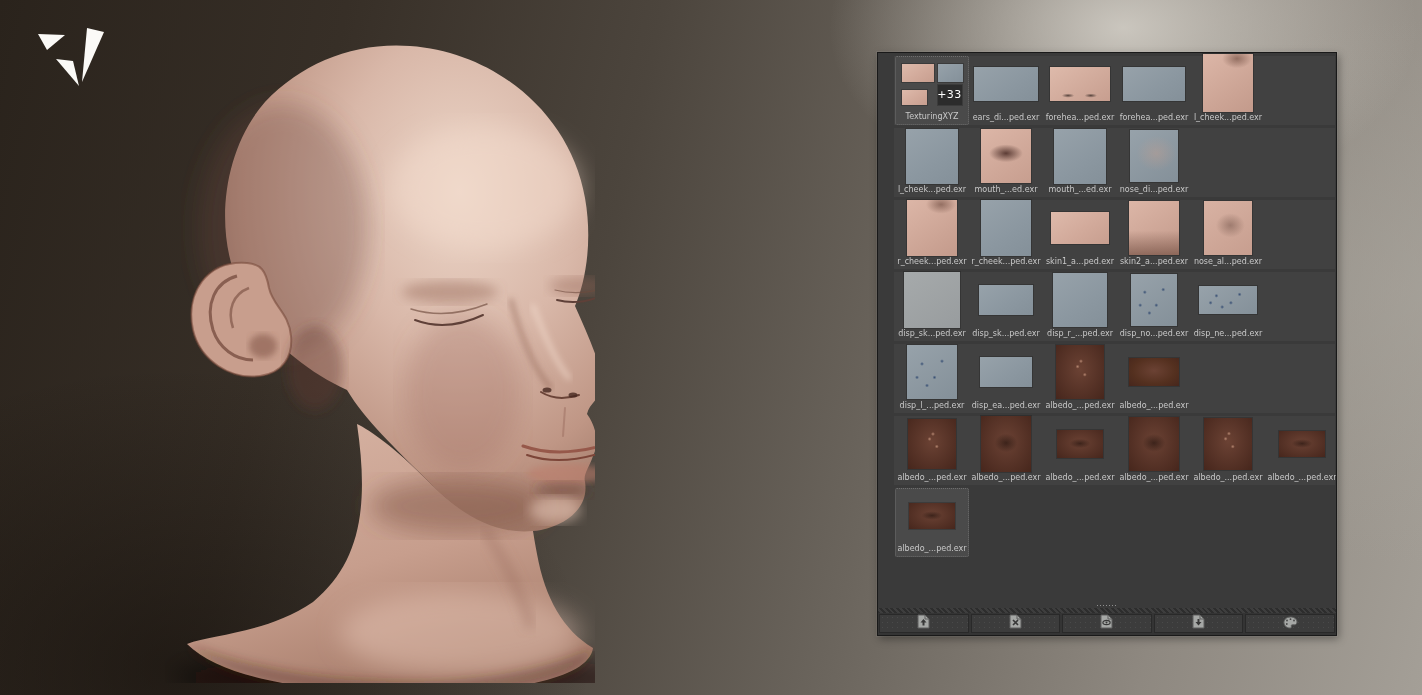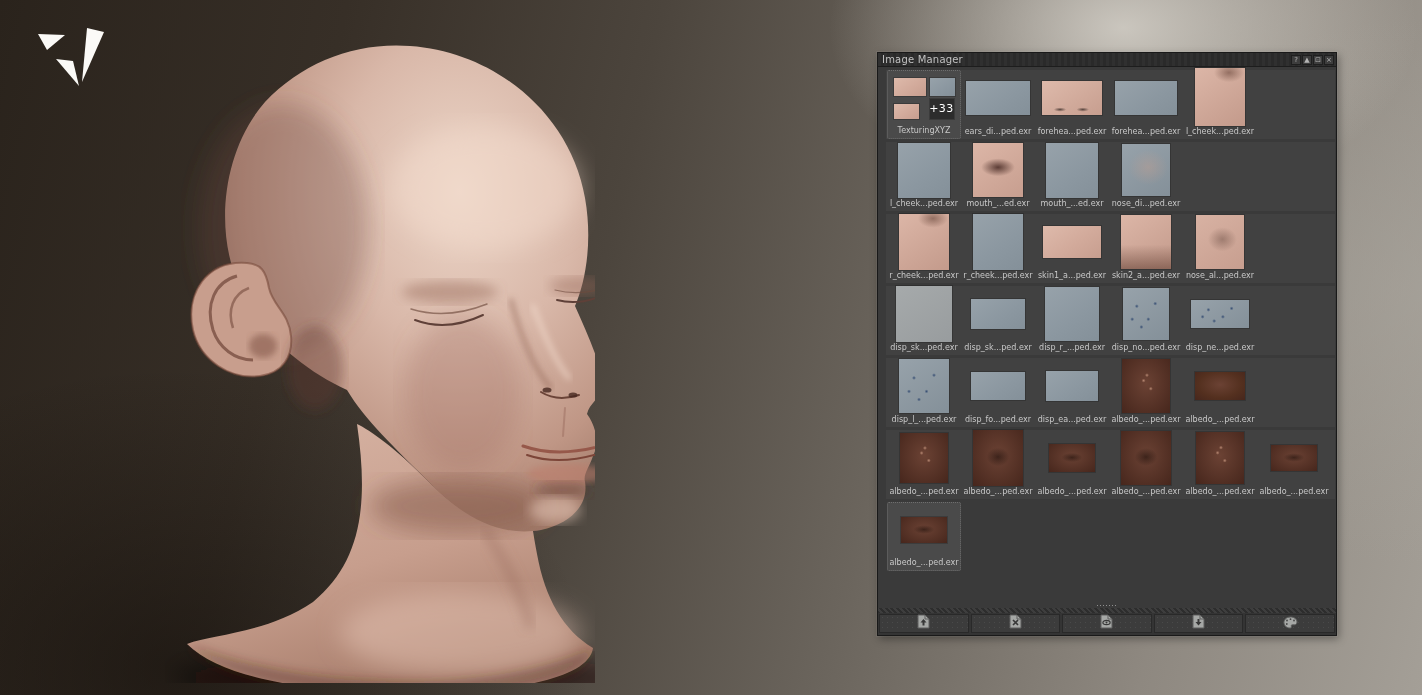--- a/index.html
+++ b/index.html
@@ -29,21 +29,21 @@
     background:repeating-linear-gradient(90deg,#303030 0 3px,#2a2a2a 3px 6px);
     border-bottom:1px solid #1d1d1d;padding:0 2px 0 4px;
   }
   .titlebar-text{font-size:10px;line-height:10px;color:#c2c2c2;flex:1;letter-spacing:0.2px;}
   .tb-btns{display:flex;gap:1px;}
   .tb-btn{
     width:10px;height:10px;background:#3d3d3d;border:1px solid #1f1f1f;box-sizing:border-box;
     color:#b5b5b5;font-size:7px;line-height:8px;text-align:center;cursor:default;
   }
   
-  .grid{flex:1;padding:3px 1px 0 8px;overflow:hidden;}
+  .grid{flex:1;padding:3px 1px 0 16px;overflow:hidden;}
   .grid-row{
     background:#414141;height:69px;margin-bottom:3px;
     display:flex;align-items:stretch;padding-left:1px;
   }
   .grid-row.partial{background:transparent;}
   .cell{
     width:74px;flex:0 0 74px;display:flex;flex-direction:column;align-items:center;
     justify-content:flex-end;padding-bottom:1px;box-sizing:border-box;border-radius:2px;
   }
   .cell.sel{background:#4a4a4a;border:1px dotted #6e6e6e;}
@@ -185,29 +185,20 @@
     <g fill="none" stroke-linecap="round">
       <path d="M 358,408 Q 398,422 452,403" stroke="#96584a" stroke-width="3"></path>
       <path d="M 362,417 Q 400,430 450,410" stroke="#7c4538" stroke-width="2"></path>
       <ellipse cx="402" cy="436" rx="40" ry="10" fill="rgba(190,125,108,0.55)" stroke="none" filter="url(#b3)"></ellipse>
       <ellipse cx="398" cy="452" rx="28" ry="8" fill="rgba(90,55,45,0.45)" stroke="none" filter="url(#b6)"></ellipse>
       <ellipse cx="390" cy="472" rx="26" ry="13" fill="rgba(238,208,192,0.5)" stroke="none" filter="url(#b6)"></ellipse>
     </g>
   </svg>
 
   <div class="panel">
-    <div class="titlebar">
-      <span class="titlebar-text">Image Manager</span>
-      <span class="tb-btns">
-          <span class="tb-btn">?</span>
-          <span class="tb-btn">▲</span>
-          <span class="tb-btn">⊡</span>
-          <span class="tb-btn">×</span>
-        </span>
-    </div>
     <div class="grid">
         <div class="grid-row">
           <div class="cell sel">
             <div class="thumb-wrap">
               <div class="stack">
                 <div class="mini t-pink" style="width: 32px; height: 18px;"></div>
                 <div class="mini t-blue" style="width: 25px; height: 18px;"></div>
                 <div class="mini t-pink" style="width: 25px; height: 15px;"></div>
                 <div class="mini t-badge" style="width: 24px; height: 20px;">
                   <span class="badge">+33</span>
@@ -330,26 +321,20 @@
             </div>
             <div class="cell-label">disp_ne...ped.exr</div>
           </div>
         </div>
         <div class="grid-row">
           <div class="cell">
             <div class="thumb-wrap">
               <div class="thumb t-blue d-speckle" style="width: 50px; height: 54px;"></div>
             </div>
             <div class="cell-label">disp_l_...ped.exr</div>
-          </div>
-          <div class="cell">
-            <div class="thumb-wrap">
-              <div class="thumb t-blue" style="width: 54px; height: 28px;"></div>
-            </div>
-            <div class="cell-label">disp_fo...ped.exr</div>
           </div>
           <div class="cell">
             <div class="thumb-wrap">
               <div class="thumb t-blue" style="width: 52px; height: 30px;"></div>
             </div>
             <div class="cell-label">disp_ea...ped.exr</div>
           </div>
           <div class="cell">
             <div class="thumb-wrap">
               <div class="thumb t-dark d-spots" style="width: 48px; height: 54px;"></div>

